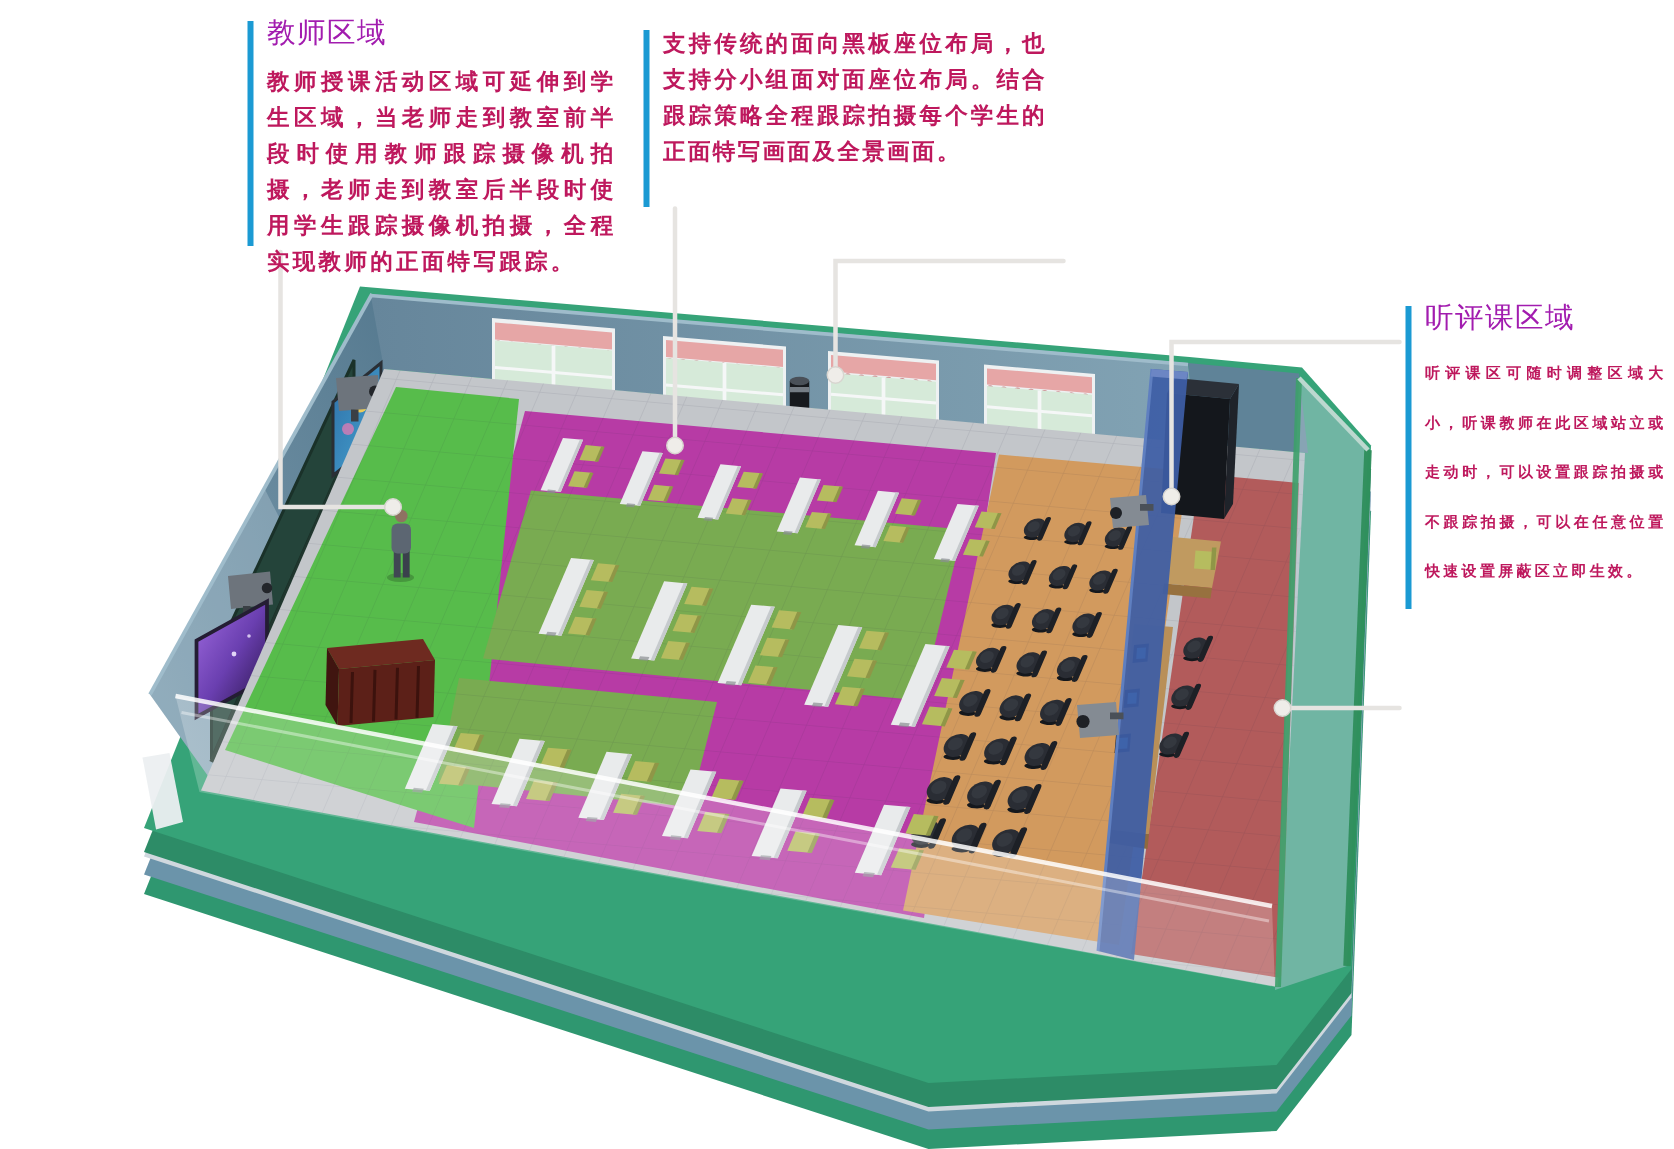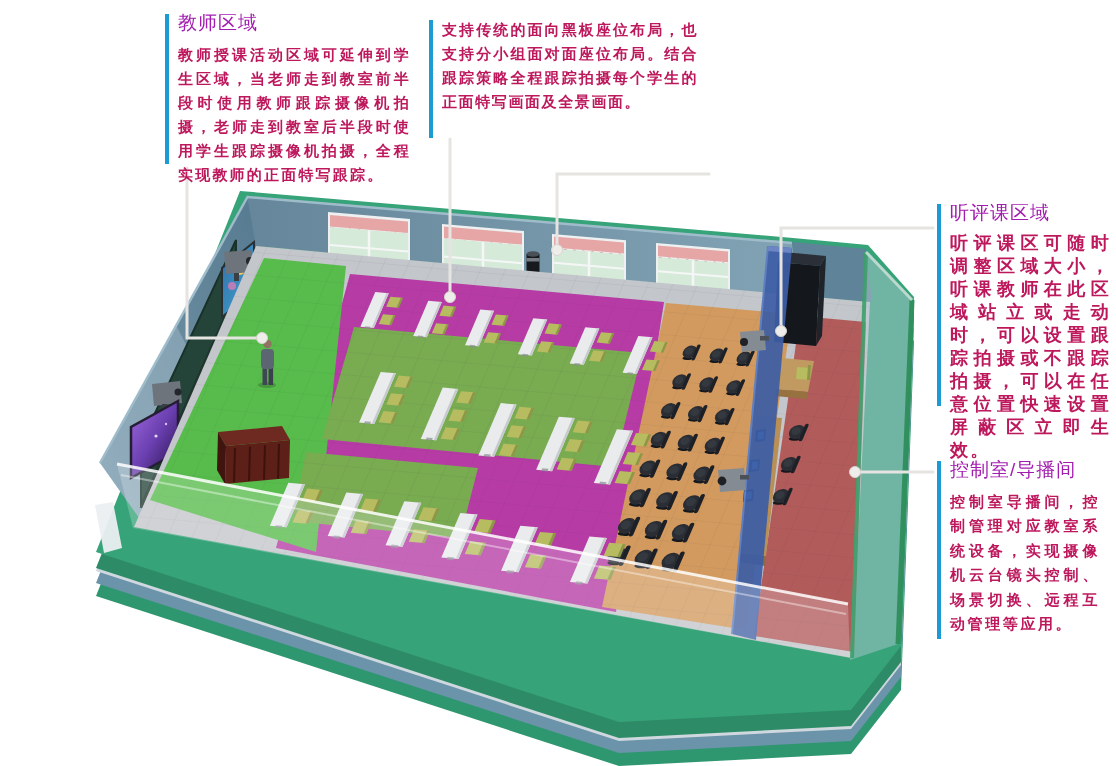--- a/index.html
+++ b/index.html
@@ -15,21 +15,21 @@
   #cb-teacher .bar{height:150px;}
   #cb-teacher p{font-size:15px;line-height:24px;letter-spacing:2.2px;width:233px;}
   #cb-student{left:429px;top:18px;width:272px;}
   #cb-student .bar{height:118px;}
   #cb-student p{font-size:15px;line-height:24px;letter-spacing:1.6px;width:256px;}
   #cb-tracking{left:713px;top:32px;width:302px;}
   #cb-tracking .bar{height:172px;}
   #cb-tracking p{font-size:14px;line-height:23px;letter-spacing:0.9px;width:287px;}
   #cb-observation{left:937px;top:202px;width:178px;}
   #cb-observation .bar{height:202px;}
-  #cb-observation p{font-size:18px;line-height:23px;letter-spacing:2.2px;width:161px;font-family:Liberation Mono, monospace;}
+  #cb-observation p{font-size:10px;line-height:33px;letter-spacing:2.2px;width:161px;}
   #cb-control{left:937px;top:459px;width:172px;}
   #cb-control .bar{height:178px;}
   #cb-control p{font-size:15px;line-height:24.5px;letter-spacing:2.6px;width:150px;}
 </style>
 </head>
 <body>
 
 <div id="stage">
 
 <svg id="scene" width="1116" height="766" viewBox="0 0 1116 766" xmlns="http://www.w3.org/2000/svg">
@@ -344,21 +344,14 @@
 
 
 <div class="callout" id="cb-observation">
   <div class="bar"></div>
   <div class="content">
     <h3>听评课区域</h3>
     <p>听评课区可随时调整区域大小，听课教师在此区域站立或走动时，可以设置跟踪拍摄或不跟踪拍摄，可以在任意位置快速设置屏蔽区立即生效。</p>
   </div>
 </div>
 
-<div class="callout" id="cb-control">
-  <div class="bar"></div>
-  <div class="content">
-    <h3>控制室/导播间</h3>
-    <p>控制室导播间，控制管理对应教室系统设备，实现摄像机云台镜头控制、场景切换、远程互动管理等应用。</p>
-  </div>
+
 </div>
 
-</div>
-
 </body></html>

